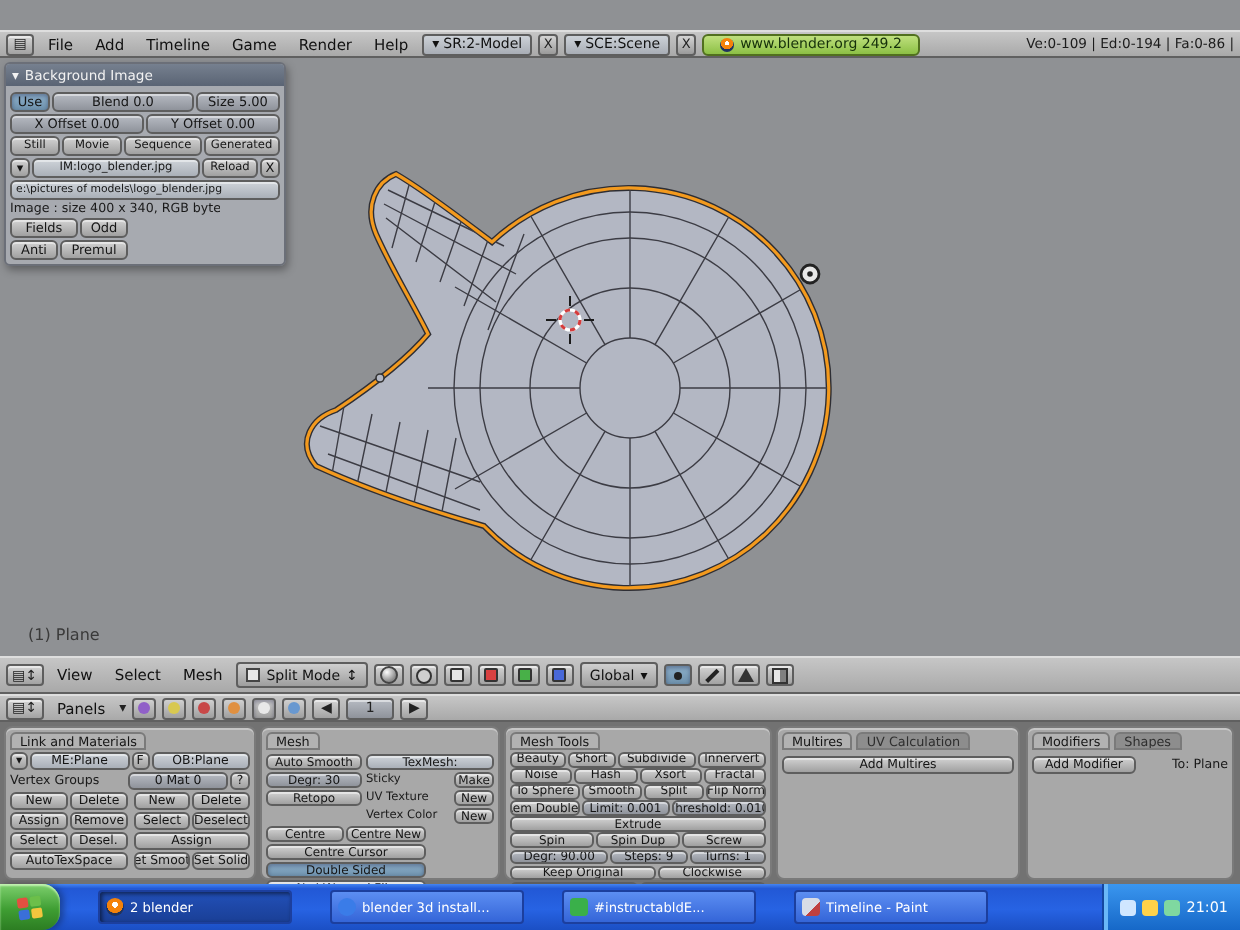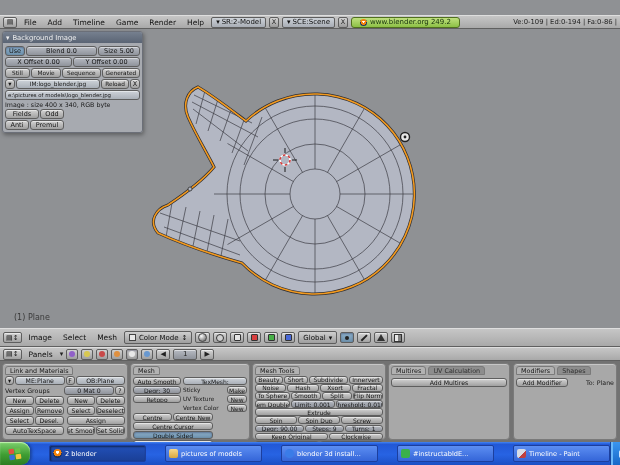--- a/index.html
+++ b/index.html
@@ -212,26 +212,26 @@
     </div>
 
     <div class="vpinfo">(1) Plane</div>
   </div>
 
   <div class="bheaderbar vheader">
     <div class="hbtn">
       <span>▤</span>
         <span>↕</span>
     </div>
-    <span class="vh-menu">Image</span>
+    <span class="vh-menu">View</span>
     <span class="vh-menu">Select</span>
     <span class="vh-menu">Mesh</span>
     <div class="modedd">
       <span class="mico"></span>
-      <span>Color Mode</span>
+      <span>Split Mode</span>
       <span>↕</span>
     </div>
     <div class="hbtn">
         <span class="shadeball"></span>
       </div>
     <div class="hbtn">
         <span class="pivdot"></span>
       </div>
     <div class="hbtn">
         <span class="msq" style="background:#e4e4e4"></span>
@@ -464,24 +464,20 @@
           <rect x="1" y="7.5" width="5.4" height="5" rx="1" fill="#3a6fd8"></rect>
           <rect x="7.4" y="7.5" width="5.4" height="5" rx="1" fill="#f2c63e"></rect>
         </g>
       </svg>
     </div>
     <div class="task active">
       <span class="ticon" style="border-radius:50%;background:radial-gradient(circle at 50% 38%,#fff 0 1.4px,#f5820a 1.5px 4px,#20335e 4.1px)"></span>
       <span>2 blender</span>
     </div>
     <div class="task">
-      <span class="ticon" style="background:linear-gradient(180deg,#f8d98a,#d8a63e)"></span>
-      <span>pictures of models</span>
-    </div>
-    <div class="task">
       <span class="ticon" style="border-radius:50%;background:#3a7ce8"></span>
       <span>blender 3d install...</span>
     </div>
     <div class="task">
       <span class="ticon" style="background:#3ab04a"></span>
       <span>#instructabldE...</span>
     </div>
     <div class="task">
       <span class="ticon" style="background:linear-gradient(135deg,#d8dce6 60%,#c04040 60%)"></span>
       <span>Timeline - Paint</span>

